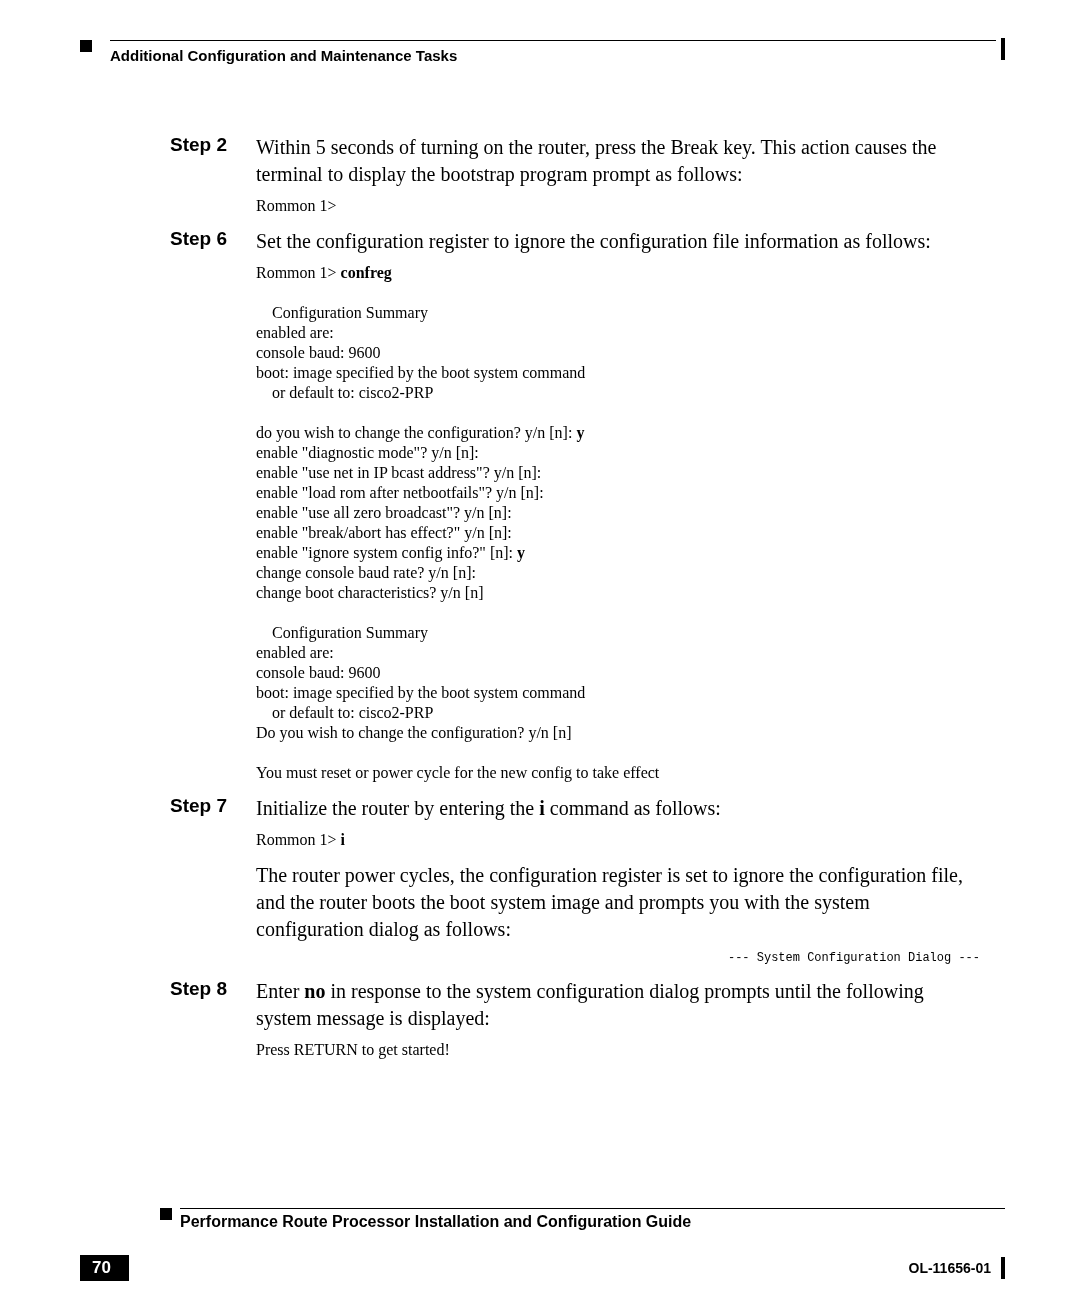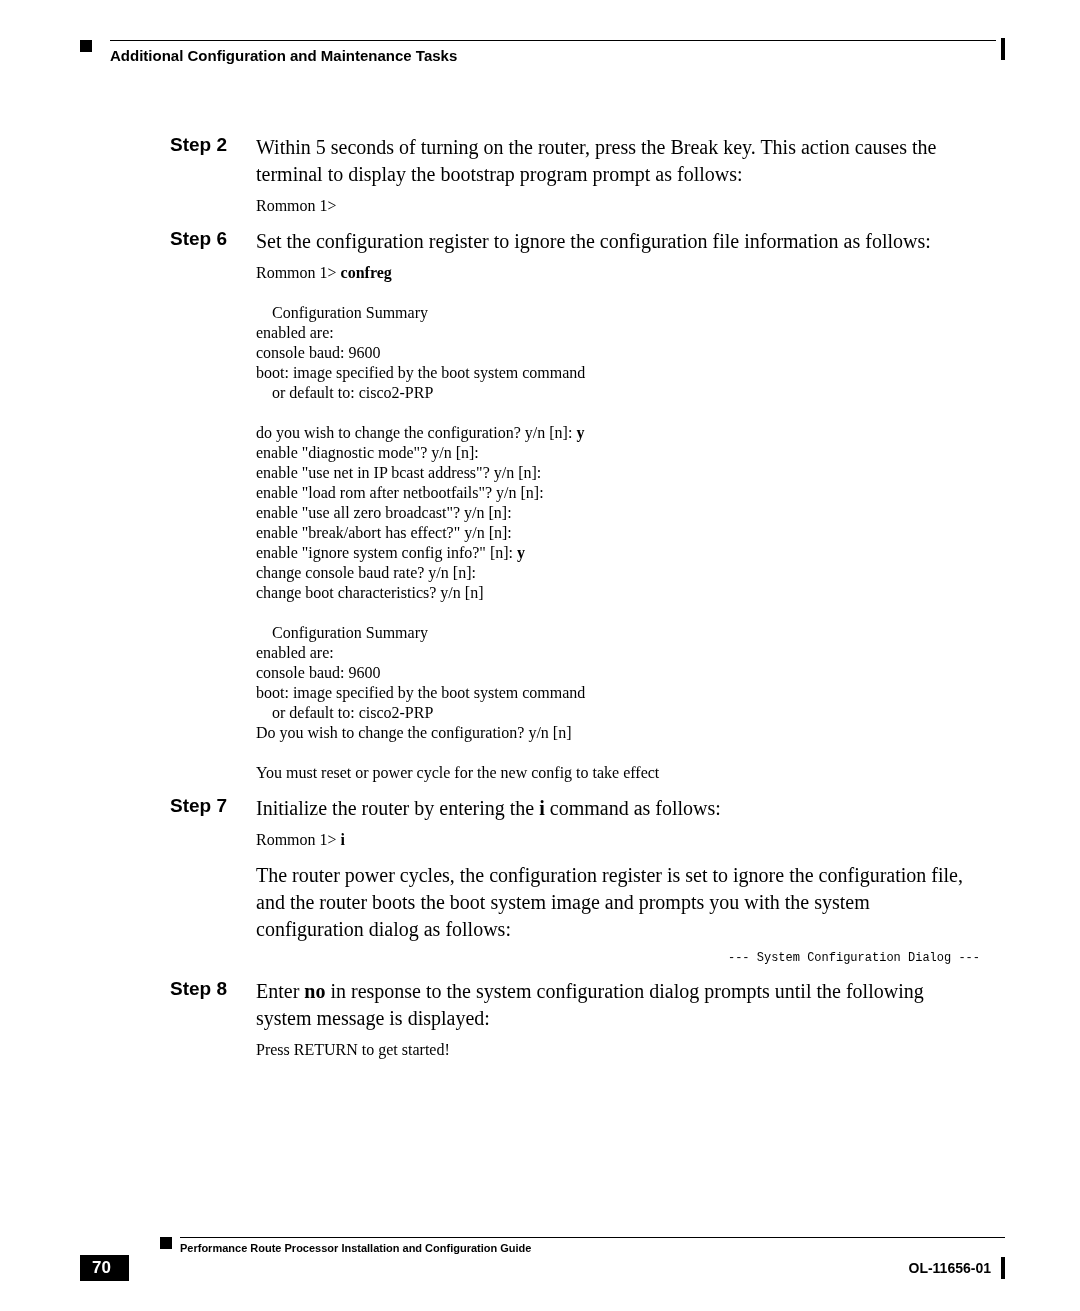--- a/index.html
+++ b/index.html
@@ -97,28 +97,28 @@
     position: absolute;
     left: -20px;
     top: -1px;
     width: 12px;
     height: 12px;
     background: #000;
   }
   .footer-title {
     font-family: Arial, Helvetica, sans-serif;
     font-weight: bold;
-    font-size: 11px;
+    font-size: 16px;
     margin-left: 100px;
     margin-top: 4px;
   }
   .footer-bottom {
     display: flex;
     align-items: center;
-    margin-top: 1px;
+    margin-top: 24px;
   }
   .page-num {
     background: #000;
     color: #fff;
     font-family: Arial, Helvetica, sans-serif;
     font-weight: bold;
     font-size: 17px;
     padding: 3px 18px 3px 12px;
     display: inline-block;
   }

